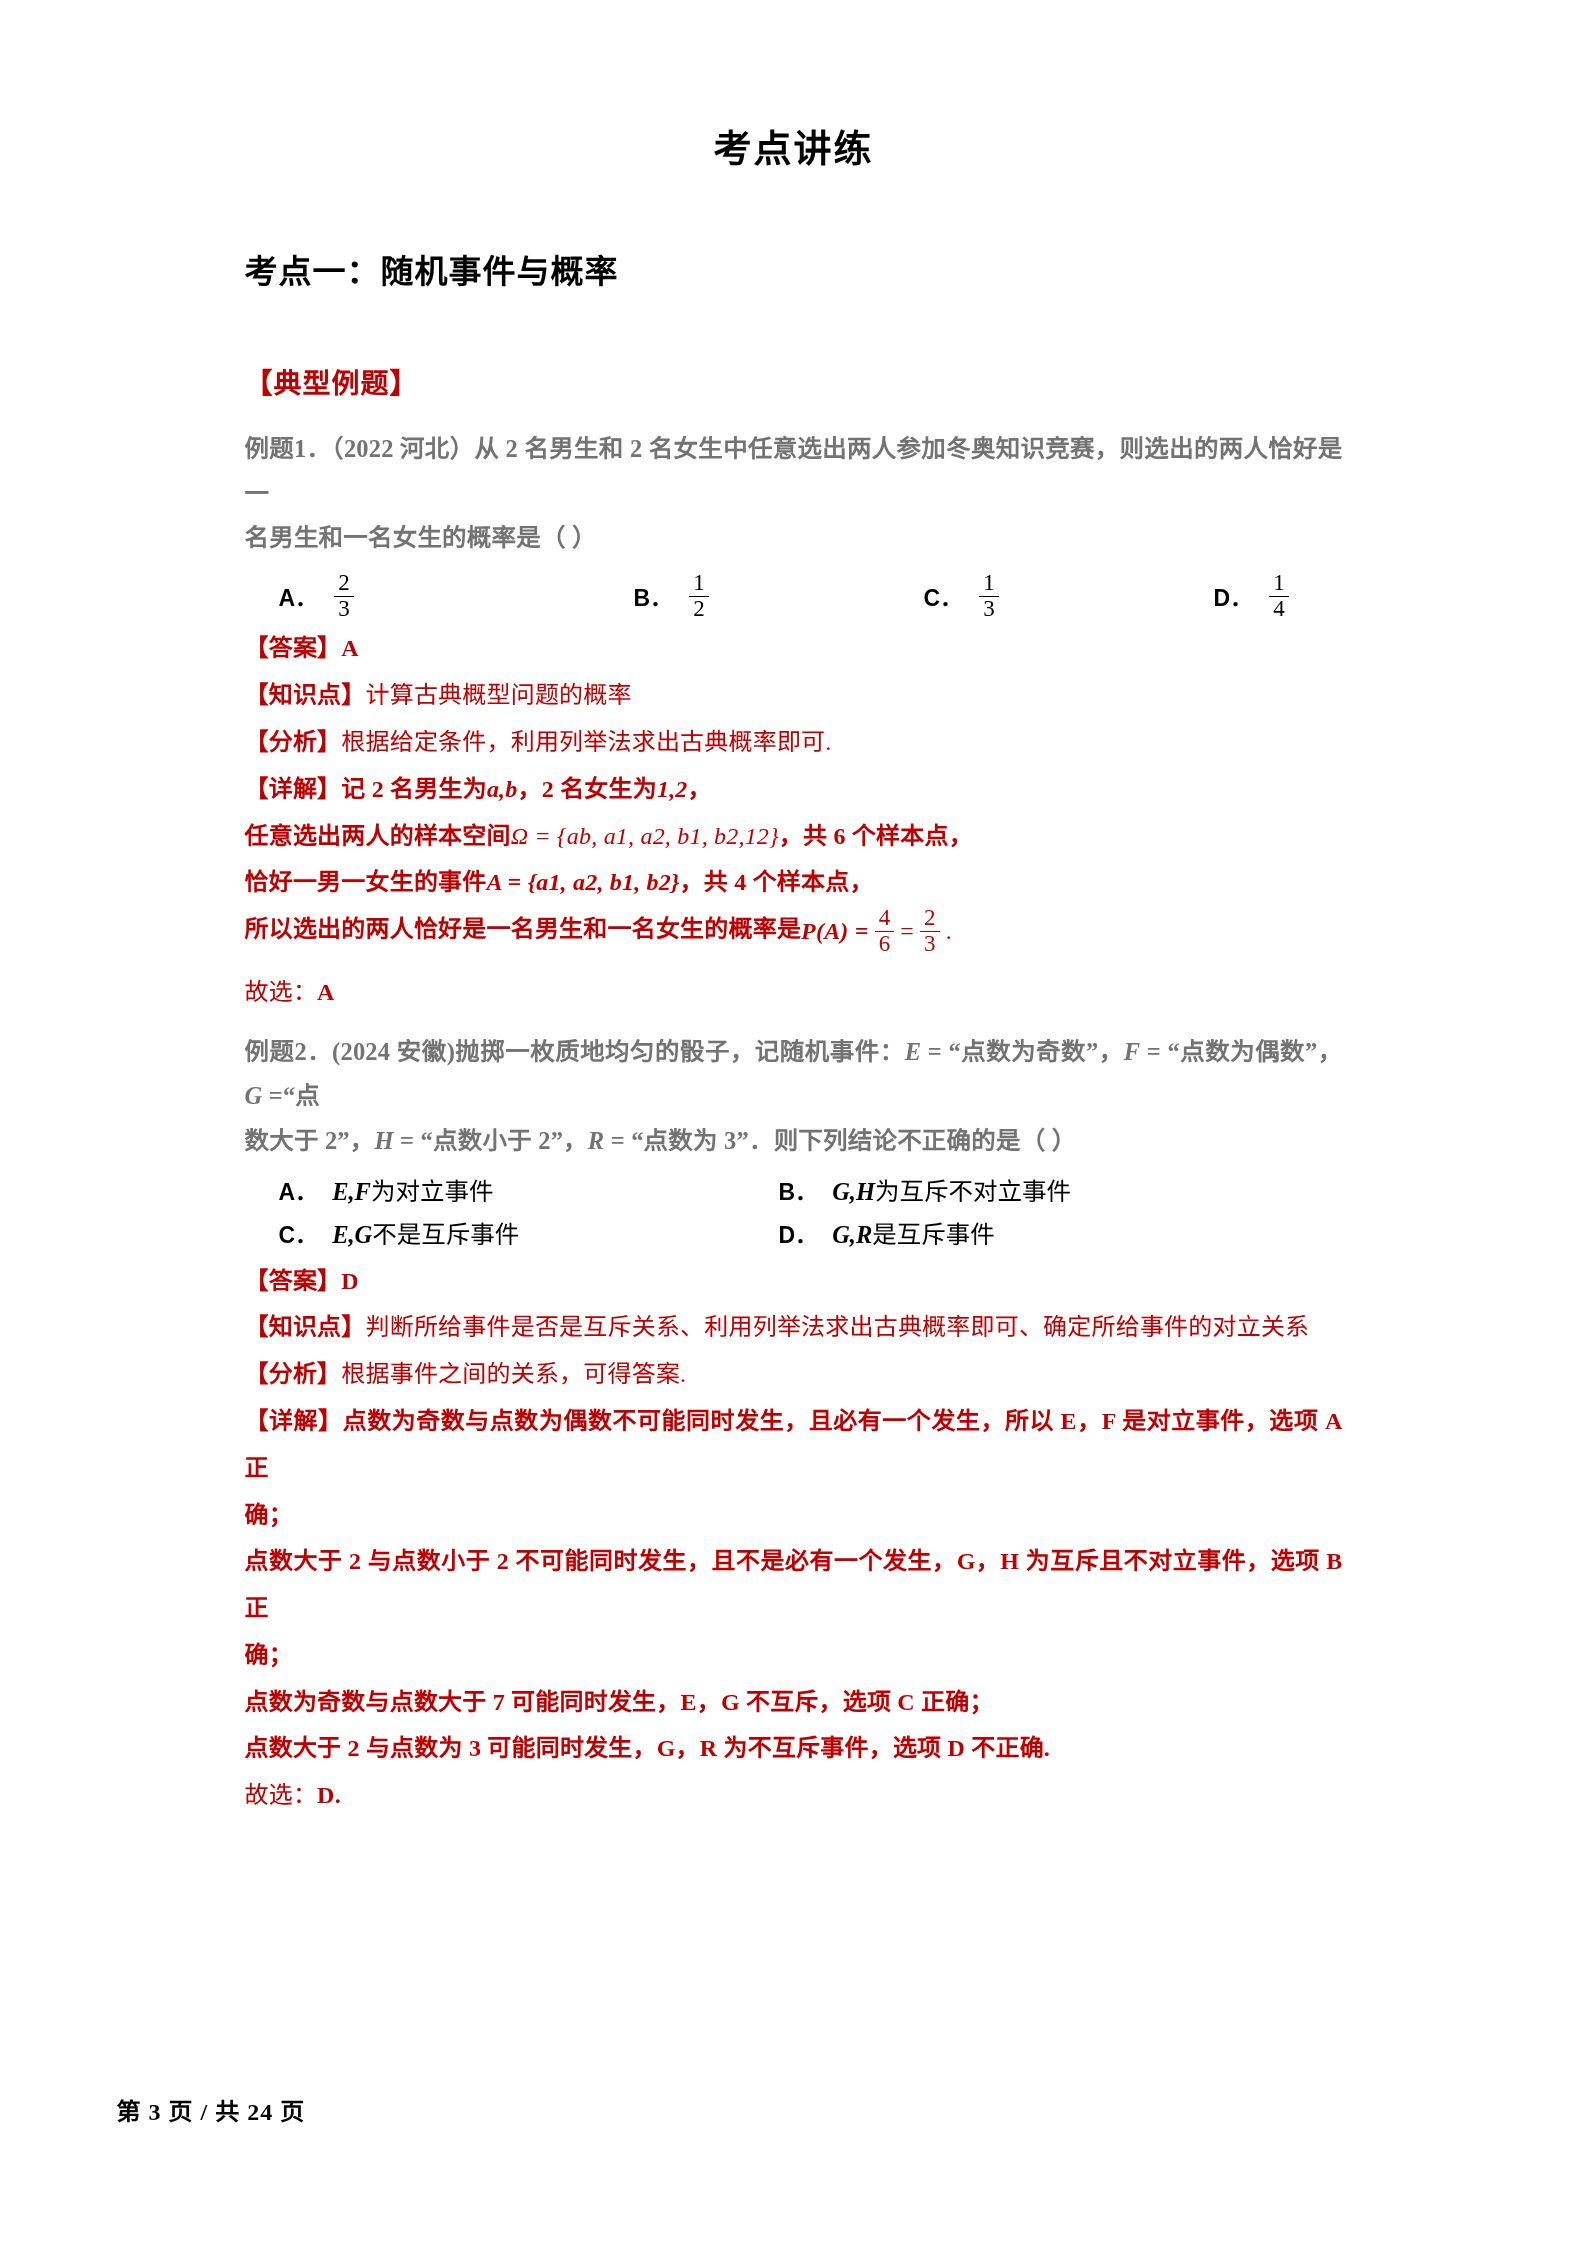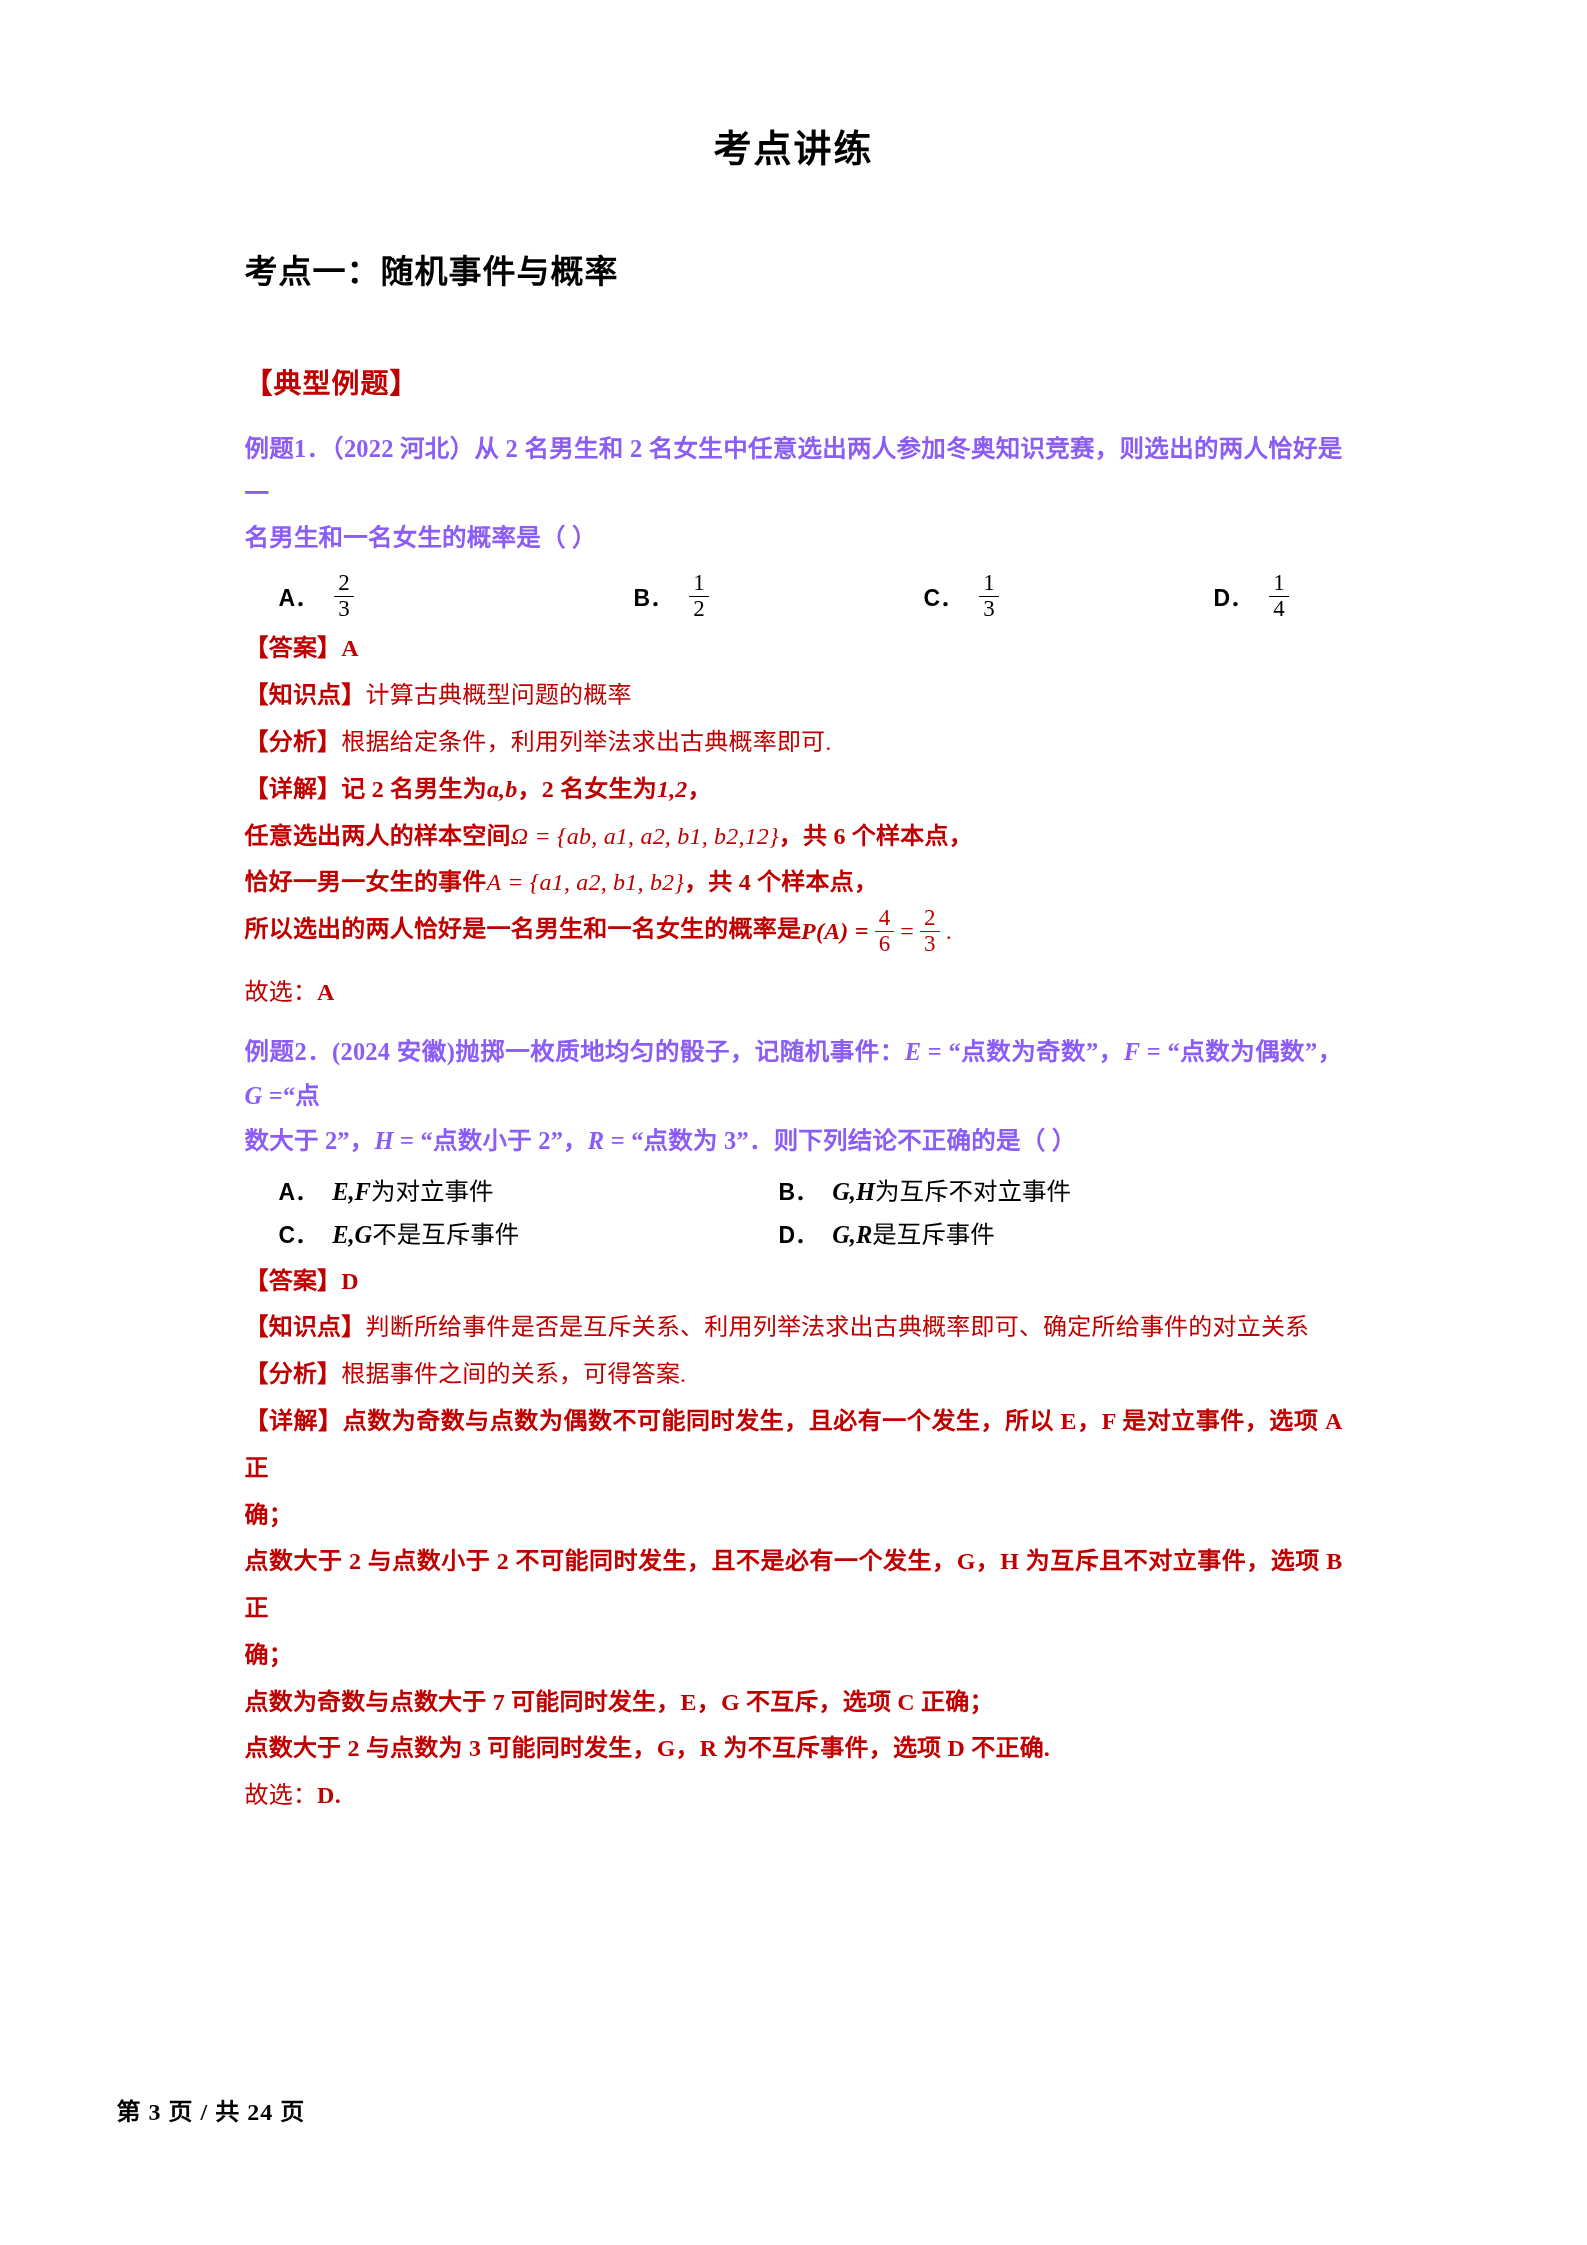--- a/index.html
+++ b/index.html
@@ -37,21 +37,21 @@
     text-align: left;
     font-size: 28px;
     font-weight: 700;
     color: #C00000;
     margin: 0 0 26px 0;
     letter-spacing: 1px;
   }
   .q-line {
     font-size: 24.5px;
     line-height: 1.82;
-    color: #8b5cf6;
+    color: #737373;
     text-align: justify;
     margin: 0;
     letter-spacing: 0.2px;
   }
   .q-line b, .bold { font-weight: 700; }
   .mi {
     font-style: italic;
     font-family: "Liberation Serif", "DejaVu Serif", serif;
     font-weight: bold;
   }
@@ -184,21 +184,21 @@
 
     <p class="red-line">
       <span class="tag">【详解】</span><span class="bold">记 2 名男生为</span><span class="mi">a,b</span><span class="bold">，2 名女生为</span><span class="mi">1,2</span><span class="bold">，</span>
     </p>
 
     <p class="red-line">
       <span class="bold">任意选出两人的样本空间</span><span class="mi" style="font-weight:400">Ω = {ab, a1, a2, b1, b2,12}</span><span class="bold">，共 6 个样本点，</span>
     </p>
 
     <p class="red-line">
-      <span class="bold">恰好一男一女生的事件</span><span class="mi" style="font-weight:400">A = {a1, a2, b1, b2}</span><span class="bold">，共 4 个样本点，</span>
+      <span class="bold">恰好一男一女生的事件</span><span class="mi" style="font-weight:700">A = {a1, a2, b1, b2}</span><span class="bold">，共 4 个样本点，</span>
     </p>
 
     <p class="red-line">
       <span class="bold">所以选出的两人恰好是一名男生和一名女生的概率是</span><span class="eq-inline">
           <span class="mi">P(A) =</span>
           <span class="frac" style="margin:0 6px">
         <span class="num">4</span>
         <span class="den">6</span>
       </span>
           <span>=</span>

